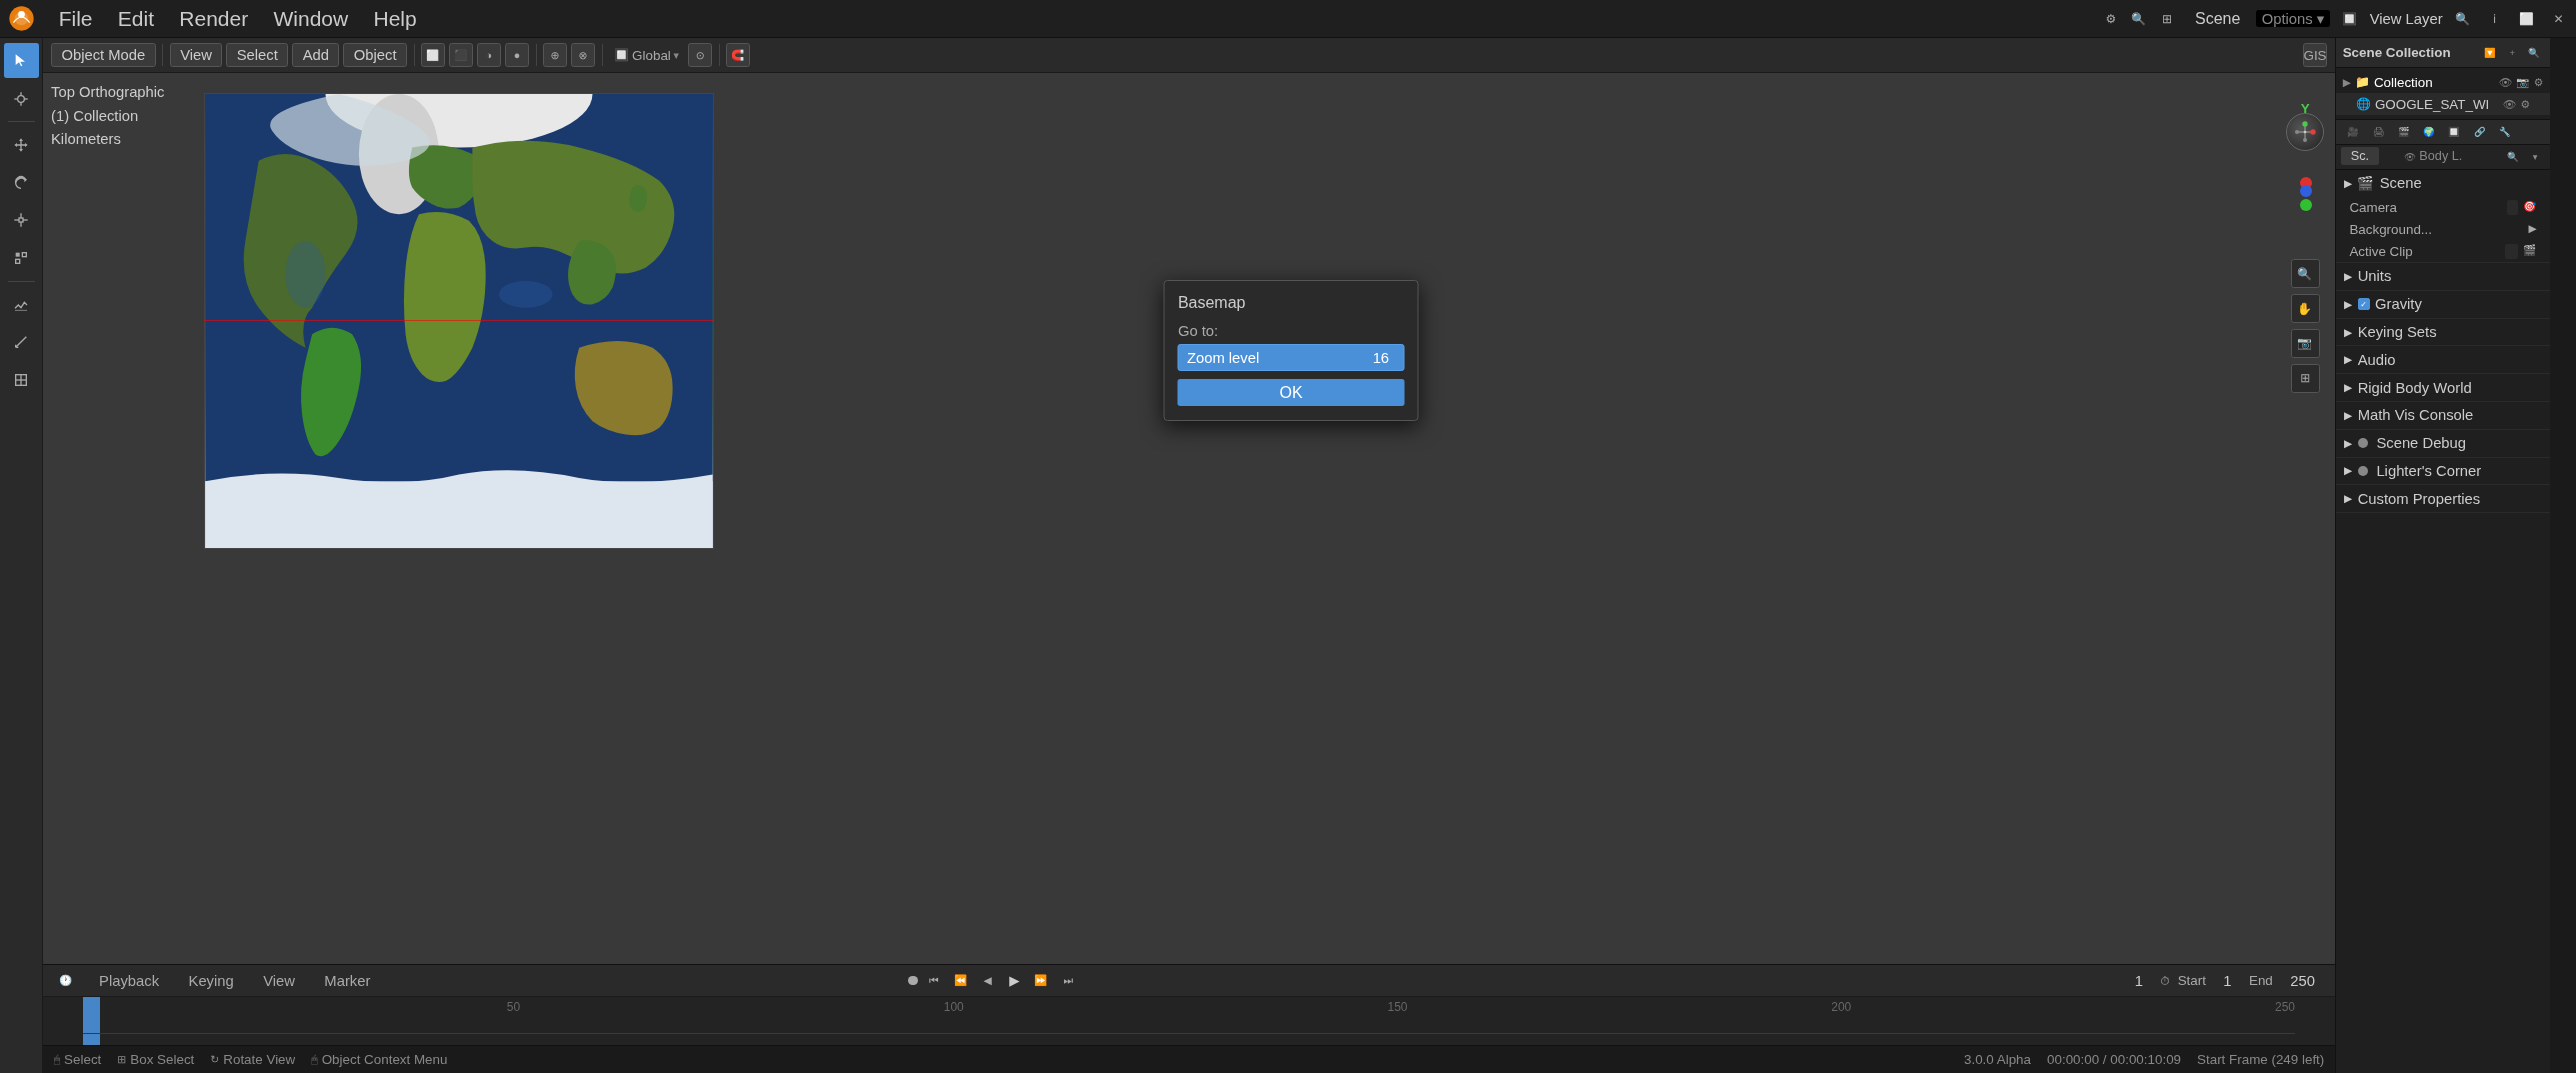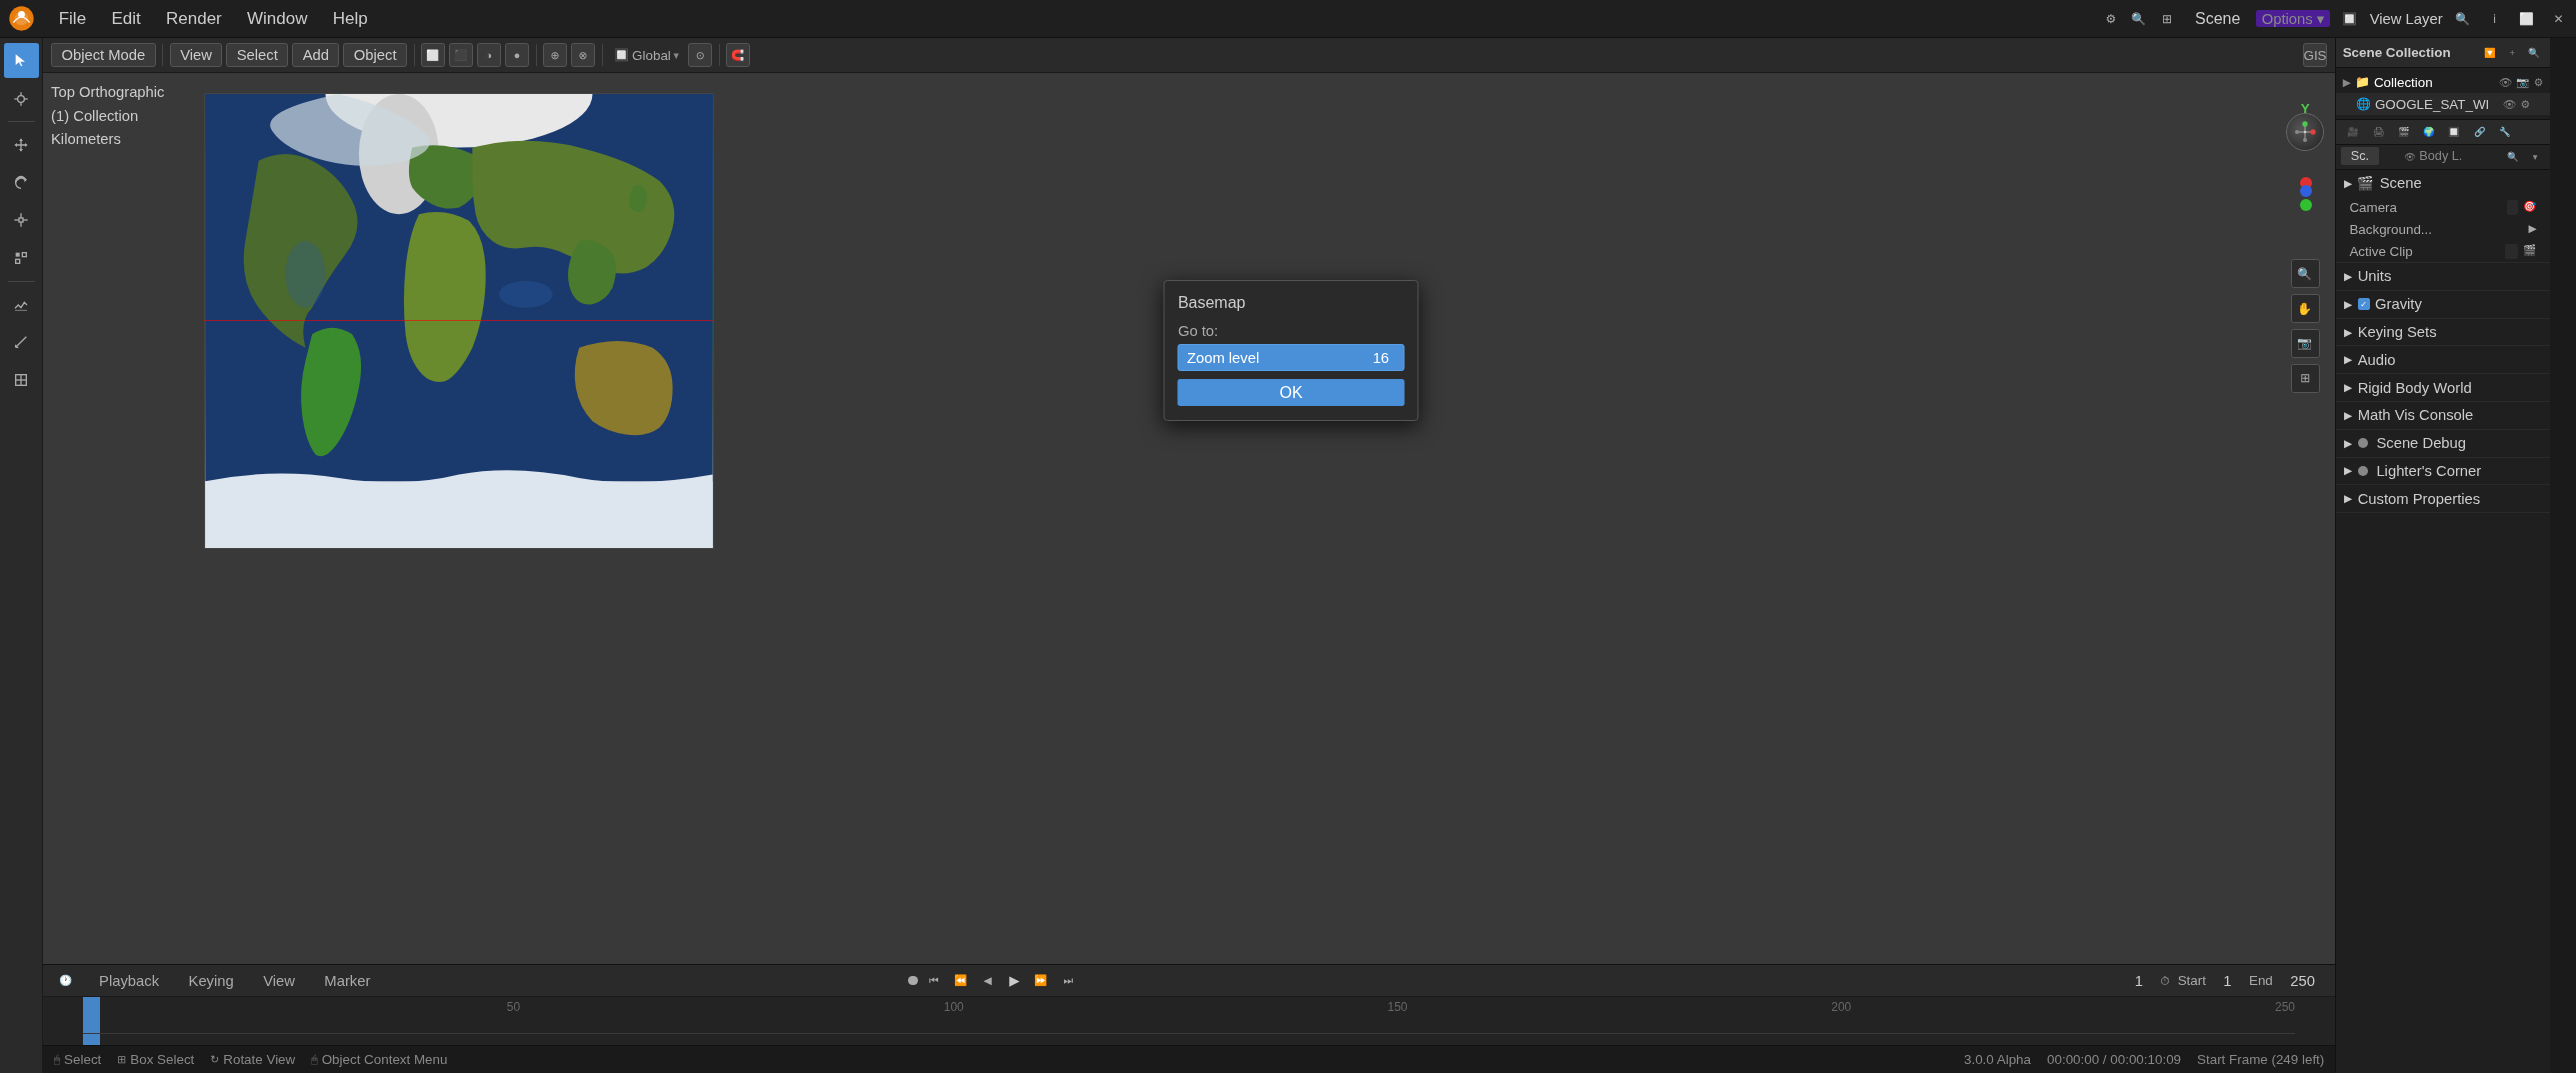--- a/index.html
+++ b/index.html
@@ -44,21 +44,21 @@
     }
 
     .menu-logo svg {
       width: 27px;
       height: 27px;
     }
 
     .menu-item {
       padding: 4px 12px;
       color: #ccc;
-      font-size: 17px;
+      font-size: 21px;
       cursor: pointer;
       border-radius: 2.7px;
     }
 
     
     .workspace-tabs {
       display: flex;
       align-items: center;
       margin-left: 27px;
       gap: 0;
@@ -511,21 +511,21 @@
 
 
     <div class="menu-bar-right">
 
       <div style="display:flex;gap:4px;align-items:center;">
         <div class="h-icon">⚙</div>
         <div class="h-icon">🔍</div>
         <div class="h-icon">⊞</div>
       </div>
       <div style="font-size:16px;color:#ccc;padding:0 8px;">Scene</div>
-      <div style="font-size:14.8px;color:#888;padding:0 5.4px;background:#4c1d95;border-radius:2.7px;">Options ▾</div>
+      <div style="font-size:14.8px;color:#888;padding:0 5.4px;background:#000000;border-radius:2.7px;">Options ▾</div>
       <div class="h-icon">🔲</div>
       <div style="font-size:14.8px;color:#ccc;">View Layer</div>
       <div class="h-icon">🔍</div>
       <div class="h-icon">ℹ</div>
       <div class="h-icon">⬜</div>
       <div class="h-icon">✕</div>
     </div>
   </div>
 
   <div class="main-row">

